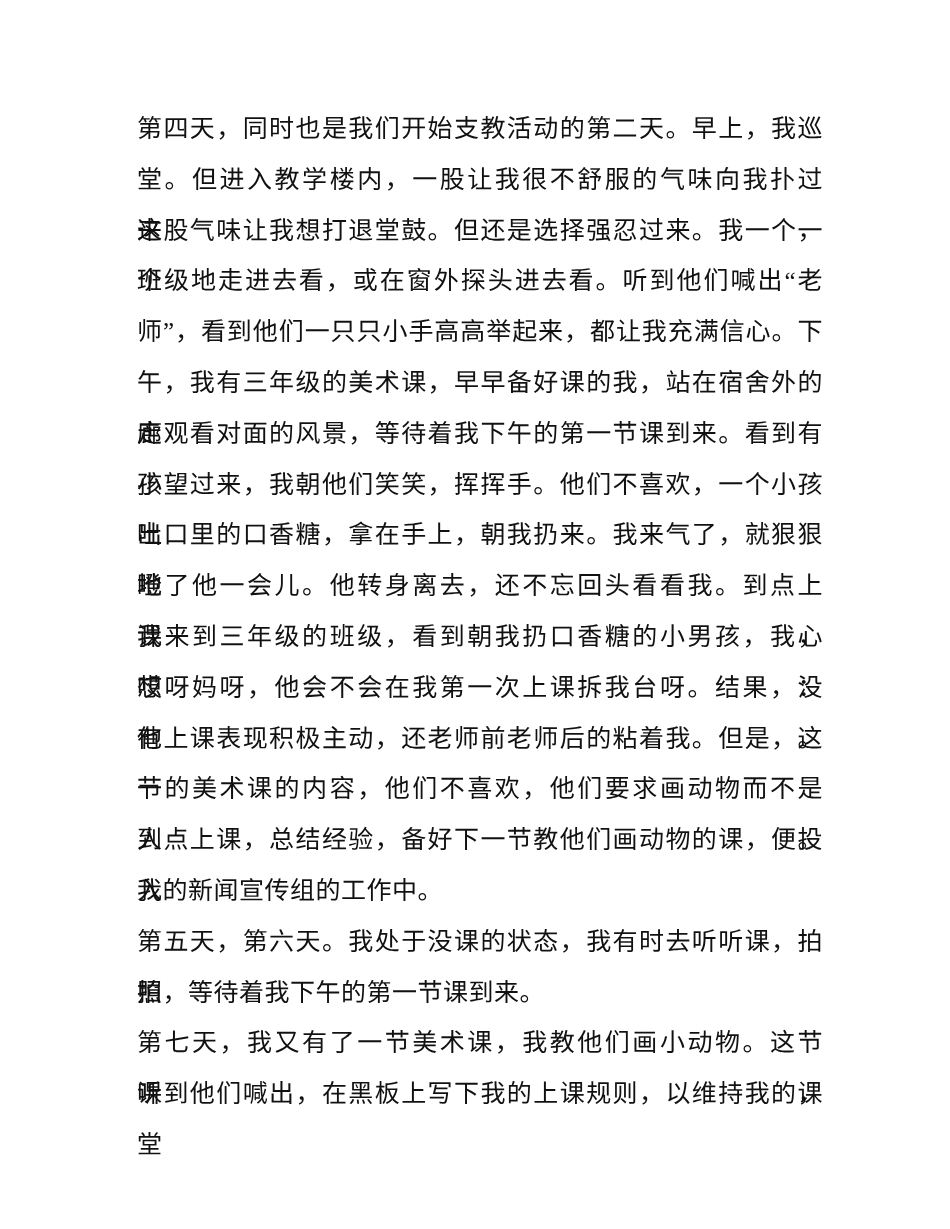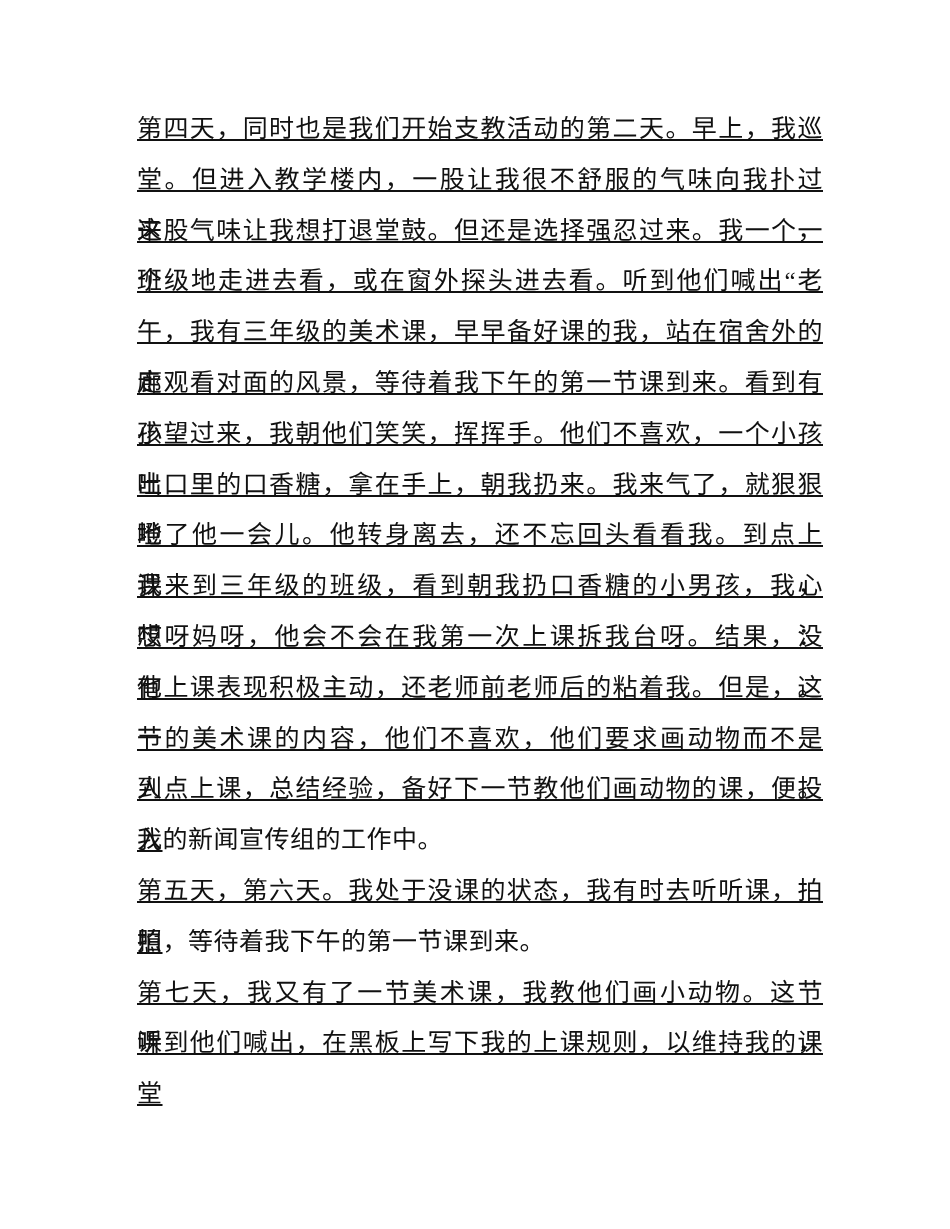--- a/index.html
+++ b/index.html
@@ -35,33 +35,33 @@
     letter-spacing: 0.5px;
     white-space: nowrap;
     overflow: visible;
   }
   .text-line.just {
     white-space: normal;
     text-align: justify;
     text-align-last: justify;
     
     text-justify: inter-character;
-    text-decoration: underline;
   }
 </style>
 </head>
 <body>
 
 <div class="page" style="background: rgb(255, 255, 255);">
   <div class="text-block" style="color: rgb(17, 17, 17);">
       <div class="paragraph">
         <div class="text-line just">第四天，同时也是我们开始支教活动的第二天。早上，我巡</div>
         <div class="text-line just">堂。但进入教学楼内，一股让我很不舒服的气味向我扑过来，</div>
         <div class="text-line just">这股气味让我想打退堂鼓。但还是选择强忍过来。我一个一个</div>
         <div class="text-line just">班级地走进去看，或在窗外探头进去看。听到他们喊出“老</div>
+        <div class="text-line just">师”，看到他们一只只小手高高举起来，都让我充满信心。下</div>
         <div class="text-line just">午，我有三年级的美术课，早早备好课的我，站在宿舍外的走</div>
         <div class="text-line just">廊观看对面的风景，等待着我下午的第一节课到来。看到有小</div>
         <div class="text-line just">孩望过来，我朝他们笑笑，挥挥手。他们不喜欢，一个小孩吐</div>
         <div class="text-line just">出口里的口香糖，拿在手上，朝我扔来。我来气了，就狠狠地</div>
         <div class="text-line just">瞪了他一会儿。他转身离去，还不忘回头看看我。到点上课，</div>
         <div class="text-line just">我来到三年级的班级，看到朝我扔口香糖的小男孩，我心想：</div>
         <div class="text-line just">哎呀妈呀，他会不会在我第一次上课拆我台呀。结果，没有。</div>
         <div class="text-line just">他上课表现积极主动，还老师前老师后的粘着我。但是，这一</div>
         <div class="text-line just">节的美术课的内容，他们不喜欢，他们要求画动物而不是人。</div>
         <div class="text-line just">到点上课，总结经验，备好下一节教他们画动物的课，便投入</div>

